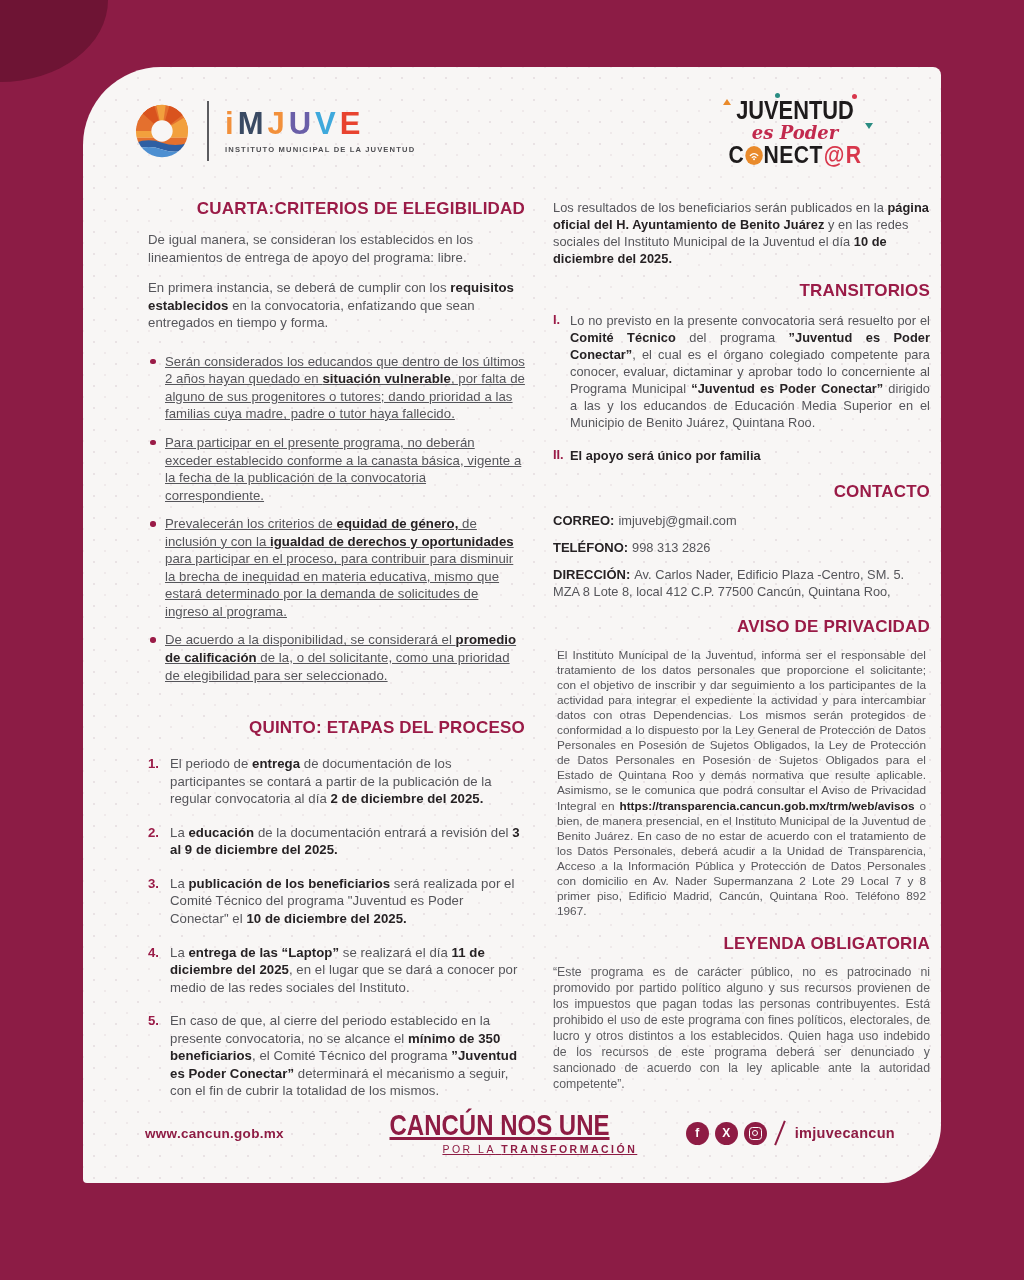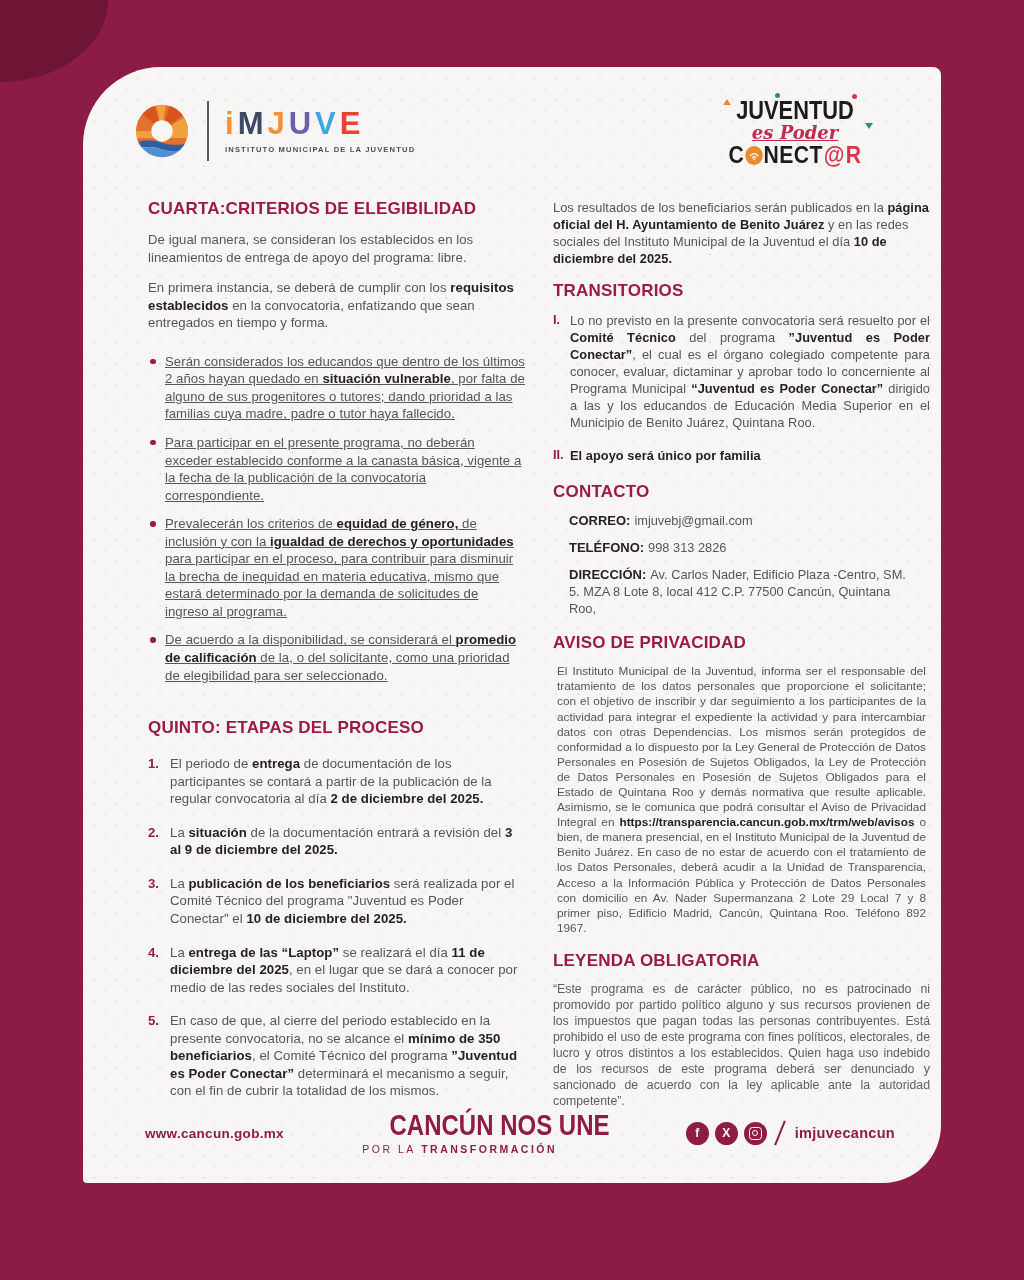--- a/index.html
+++ b/index.html
@@ -27,36 +27,36 @@
   
   .logo-row{position:absolute;top:30px;left:48px;right:48px;height:90px;}
   .imjuve{position:absolute;left:0;top:3px;display:flex;align-items:center;}
   .sun-icon{width:62px;height:62px;display:block;}
   .vdiv{width:2px;height:60px;background:#5B5B5F;margin:0 16px 0 14px;}
   .wordmark{font-weight:700;font-size:31px;letter-spacing:4px;line-height:1;}
   .caption{font-size:7.6px;letter-spacing:1.15px;color:#4E4E52;margin-top:6px;font-weight:700;}
   .program{position:absolute;right:18px;top:0;width:160px;text-align:center;}
   .pj{font-weight:800;font-size:26px;color:#1E1B1C;letter-spacing:0;transform:scaleX(.84);transform-origin:center;line-height:1;}
   .pp{font-family:"DejaVu Serif","Liberation Serif",serif;font-style:italic;font-weight:700;
-      font-size:18px;color:#C22A4E;line-height:1;margin:1px 0 2px;text-decoration:underline;}
+      font-size:18px;color:#C22A4E;line-height:1;margin:1px 0 2px;}
   .pc{font-weight:800;font-size:23px;color:#1E1B1C;letter-spacing:.5px;line-height:1;
       display:flex;align-items:center;justify-content:center;gap:1px;transform:scaleX(.92);}
   .pc .red{color:#D8374C;}
   .wifi{width:19px;height:19px;background:#E98A2B;border-radius:50%;display:inline-flex;
         align-items:center;justify-content:center;}
   .wifi svg{width:13px;height:13px;display:block;}
   .deco{position:absolute;}
   .tri{width:0;height:0;border-style:solid;}
   .tri-orange{border-width:0 4px 6px 4px;border-color:transparent transparent #E98A2B transparent;}
   .tri-teal{border-width:6px 4px 0 4px;border-color:#2A8C82 transparent transparent transparent;}
   .dot-red{width:5px;height:5px;border-radius:50%;background:#D8374C;}
   .dot-teal{width:5px;height:5px;border-radius:50%;background:#2A8C82;}
   
   .columns{position:absolute;top:132px;left:65px;display:grid;grid-template-columns:377px 377px;gap:28px;}
-  h2{font-size:17px;font-weight:800;color:#9A1B47;margin:0 0 12px;letter-spacing:.2px;line-height:1.18;}
+  h2{font-size:17px;font-weight:800;color:#9A1B47;margin:0 0 12px;letter-spacing:.2px;line-height:1.18;text-align:right;}
   .body,.bullet p,.nitem p,.titem p,.s6p{
     font-size:13.2px;color:#55555A;line-height:1.33;letter-spacing:.05px;margin:0 0 13px;}
   .b{font-weight:700;color:#262224;}
   .bullets{margin-top:21px;}
   .bullet{position:relative;padding-left:17px;margin-bottom:11px;}
   .bullet > p{margin:0;text-decoration:underline;}
   .bullet > p::before{content:"";position:absolute;left:2px;top:6px;width:5.5px;height:5.5px;
     border-radius:50%;background:#9A1B47;}
   .bullet .sub{margin-top:10px;}
   .bullet .sub::before{display:none;}
@@ -65,31 +65,31 @@
   .nitem .num{color:#9A1B47;font-weight:800;font-size:13.2px;min-width:15px;line-height:1.33;}
   .nitem p{margin:0;flex:1;}
   .col-right h2{margin-bottom:11px;}
   .s6p{font-size:12.8px;margin-bottom:14px;}
   .titem{display:flex;gap:5px;margin-bottom:12px;}
   .titem .num{color:#9A1B47;font-weight:800;font-size:12.8px;min-width:12px;line-height:1.3;}
   .titem p{margin:0;flex:1;font-size:12.8px;text-align:justify;}
   .titem.short{margin-top:16px;margin-bottom:4px;}
   .titem.short p{text-align:left;}
   .h-contact{margin-top:18px;}
-  .crow{margin:0 16px 10px;font-size:12.8px;color:#55555A;line-height:1.3;}
+  .crow{margin:0 0 10px;font-size:12.8px;color:#55555A;line-height:1.3;}
   .crow .lbl{font-weight:800;color:#262224;margin-right:4px;font-size:13px;}
   .h-aviso{margin-top:16px;margin-bottom:6px;}
   .aviso{font-size:11.8px;color:#55555A;line-height:1.28;text-align:justify;margin:4px;}
   .h-leyenda{margin-top:15px;margin-bottom:8px;}
   .leyenda{font-size:12.3px;color:#5E5E62;line-height:1.3;text-align:justify;margin:0;}
   
   .cfooter{position:absolute;left:62px;right:46px;bottom:22px;height:56px;
     display:flex;align-items:center;justify-content:space-between;}
   .furl{font-size:13.5px;font-weight:800;color:#8E1C44;letter-spacing:.3px;}
-  .slogan{text-align:left;color:#8E1C44;margin-left:30px;}
+  .slogan{text-align:right;color:#8E1C44;margin-left:30px;text-decoration:underline;}
   .s1{font-size:30px;font-weight:800;letter-spacing:0;transform:scaleX(.8);transform-origin:center;line-height:.95;}
   .s2{font-size:10.5px;margin-top:3px;letter-spacing:2.5px;}
   .s2a{font-weight:500;}
   .s2b{font-weight:800;}
   .social{display:flex;align-items:center;gap:6px;}
   .sc{width:23px;height:23px;border-radius:50%;background:#8E1C44;color:#fff;
     display:flex;align-items:center;justify-content:center;font-size:12px;font-weight:700;}
   .ig{position:relative;width:11px;height:11px;border:1.6px solid #fff;border-radius:3.5px;}
   .ig::before{content:"";position:absolute;left:2.2px;top:2.2px;width:4px;height:4px;
     border:1.3px solid #fff;border-radius:50%;}
@@ -181,21 +181,21 @@
           </div>
         </div>
 
         <h2 class="mt">QUINTO: ETAPAS DEL PROCESO</h2>
         <div class="nitem">
           <span class="num">1.</span>
           <p><span>El periodo de </span><span class="b">entrega</span><span> de documentación de los participantes se contará a partir de la publicación de la regular convocatoria al día </span><span class="b">2 de diciembre del 2025.</span></p>
         </div>
         <div class="nitem">
           <span class="num">2.</span>
-          <p><span>La </span><span class="b">situación</span><span> de la documentación entrará a revisión del </span><span class="b">3 al 9 de diciembre del 2025.</span></p>
+          <p><span>La </span><span class="b">educación</span><span> de la documentación entrará a revisión del </span><span class="b">3 al 9 de diciembre del 2025.</span></p>
         </div>
         <div class="nitem">
           <span class="num">3.</span>
           <p><span>La </span><span class="b">publicación de los beneficiarios</span><span> será realizada por el Comité Técnico del programa "Juventud es Poder Conectar" el </span><span class="b">10 de diciembre del 2025.</span></p>
         </div>
         <div class="nitem">
           <span class="num">4.</span>
           <p><span>La </span><span class="b">entrega de las “Laptop”</span><span> se realizará el día </span><span class="b">11 de diciembre del 2025</span><span>, en el lugar que se dará a conocer por medio de las redes sociales del Instituto.</span></p>
         </div>
         <div class="nitem">

